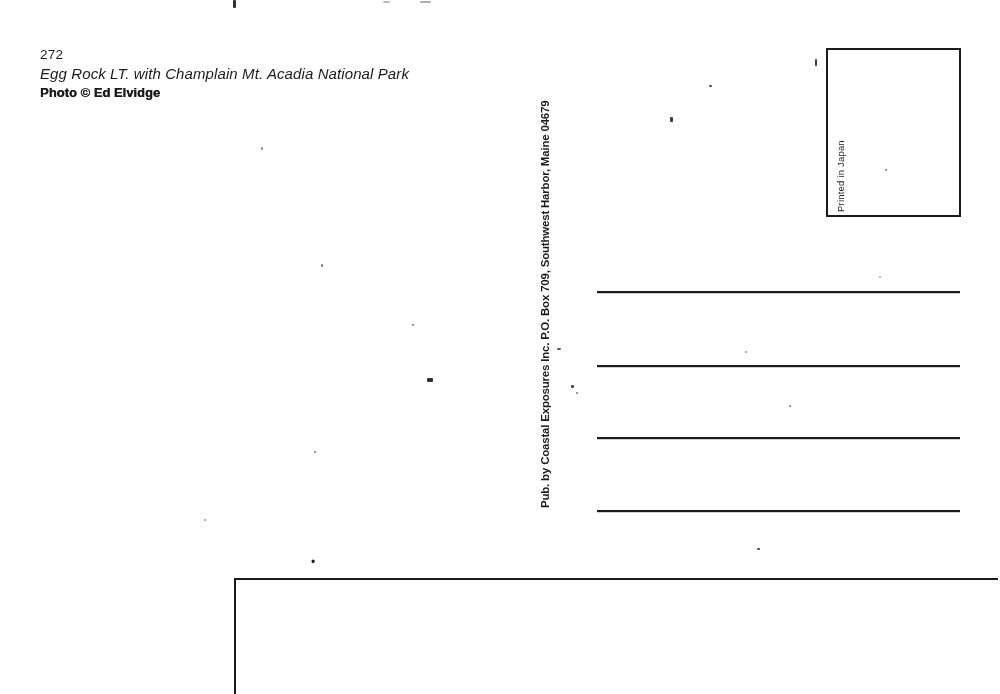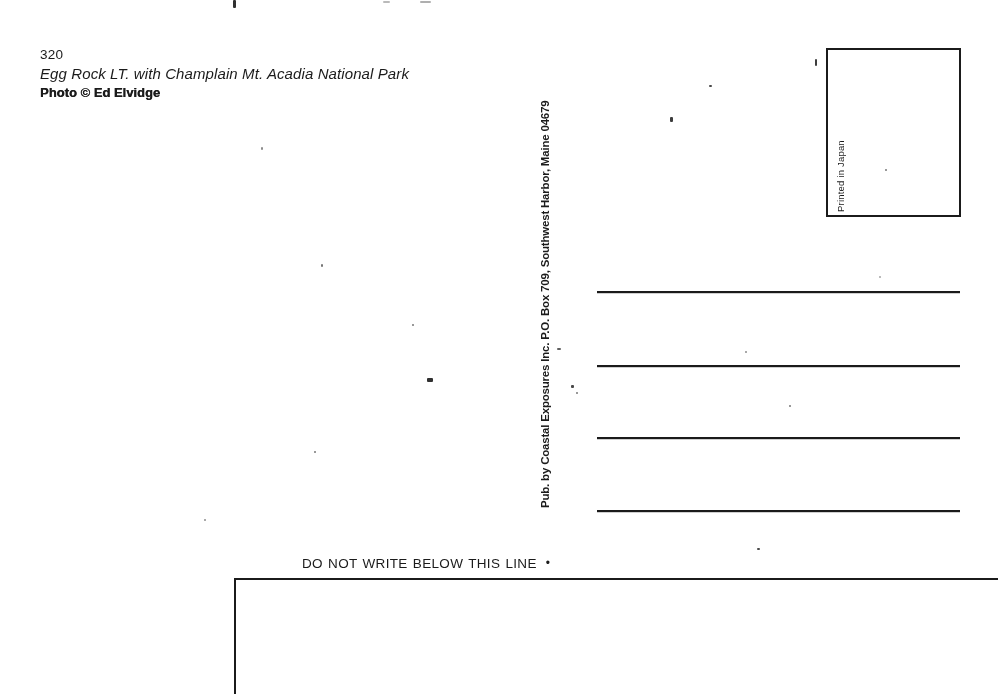--- a/index.html
+++ b/index.html
@@ -128,40 +128,39 @@
     background: var(--ink, #1b1b1b);
     border-radius: 1px;
   }
 </style>
 </head>
 <body>
 
 <div class="page" style="--ink: #1b1b1b; --paper: #ffffff;">
 
   <div class="title-block">
-    <div class="pc-number">320</div>
+    <div class="pc-number">272</div>
     <div class="pc-caption">Egg Rock LT. with Champlain Mt. Acadia National Park</div>
     <div class="pc-credit">Photo © Ed Elvidge</div>
   </div>
 
   <div class="publisher">Pub. by Coastal Exposures Inc. P.O. Box 709, Southwest Harbor, Maine 04679</div>
 
   <div class="stamp-box">
     <div class="printed-in">Printed in Japan</div>
   </div>
 
   <div>
     <div class="addr-line addr-1"></div>
     <div class="addr-line addr-2"></div>
     <div class="addr-line addr-3"></div>
     <div class="addr-line addr-4"></div>
   </div>
 
   <div class="bottom-notice">
-    <span>DO NOT WRITE BELOW THIS LINE</span>
     <span class="bullet">•</span>
   </div>
 
   <div class="po-box"></div>
 
   <div id="specks">
       <div class="speck" style="left: 233px; top: 0px; width: 3px; height: 8px; opacity: 0.9;"></div>
       <div class="speck" style="left: 383px; top: 1px; width: 7px; height: 2px; opacity: 0.3;"></div>
       <div class="speck" style="left: 420px; top: 1px; width: 11px; height: 2px; opacity: 0.35;"></div>
       <div class="speck" style="left: 815px; top: 59px; width: 2px; height: 7px; opacity: 0.85;"></div>

